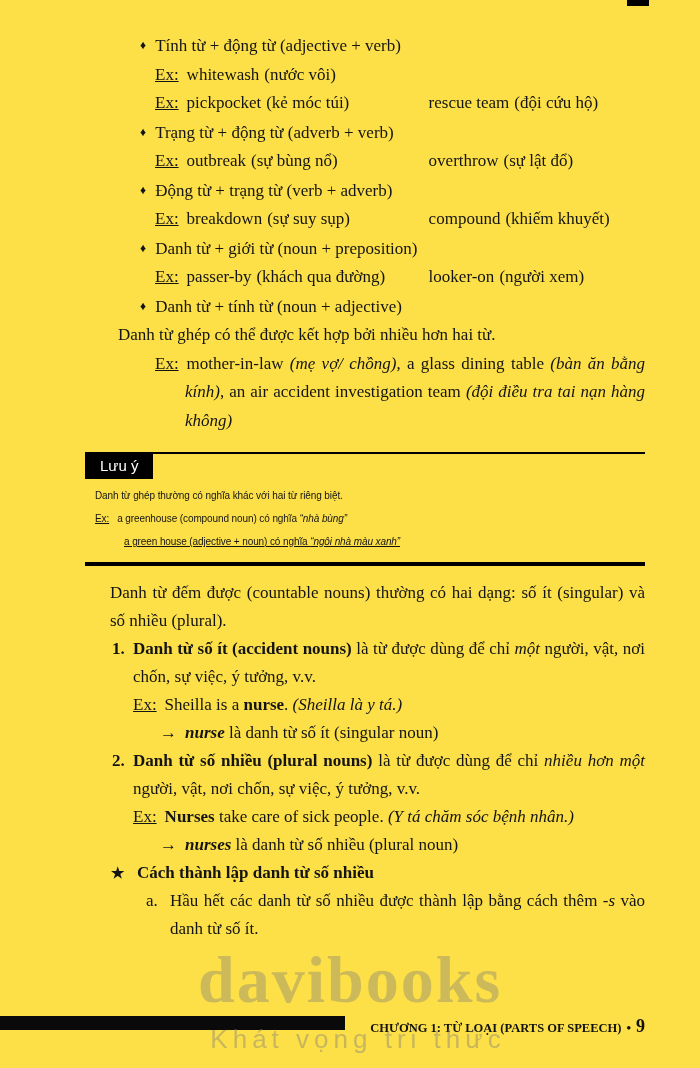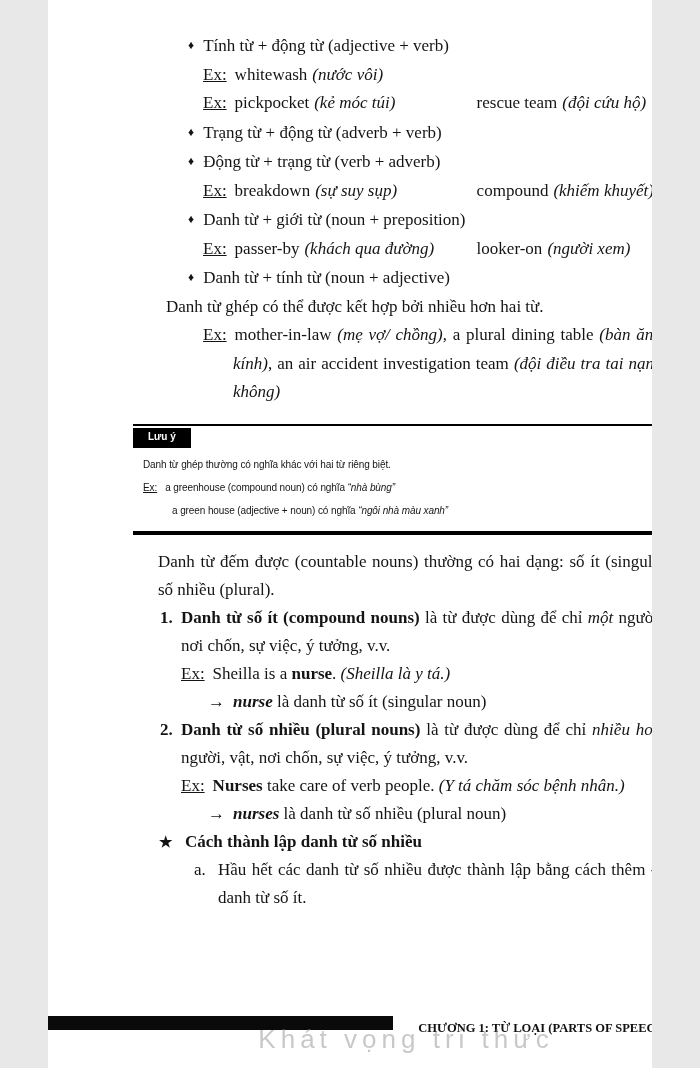--- a/index.html
+++ b/index.html
@@ -1,47 +1,47 @@
 <!DOCTYPE html>
 <html lang="vi"><head>
 <meta charset="utf-8">
 <style>
   * { margin:0; padding:0; box-sizing:border-box; }
   html,body { background:#e8e8e8; }
   body { font-family:"Liberation Serif", serif; }
   .page {
-    position:relative; width:604px; height:1068px; margin:0 auto;
-    background:#ffffff; color:#141414; overflow:hidden;
+    position:relative; width:700px; height:1068px; margin:0 auto;
+    background:#fde047; color:#141414; overflow:hidden;
   }
   .scan-artifact { position:absolute; top:0; left:627px; width:22px; height:6px; background:#000; }
 
   .content { position:absolute; top:0; left:85px; width:560px; }
 
   
   .top-block { padding-top:31px; font-size:17px; line-height:28.5px; }
   .bullet-line { padding-left:55px; }
   .diamond { font-size:12px; margin-right:9px; vertical-align:2px; }
   .ex-line { padding-left:70px; }
   .ex-label { text-decoration:underline; margin-right:8px; }
   .pair-wide { display:inline-block; min-width:242px; }
-  .gloss { font-style:italic; margin-left:5px; }
+  .gloss { margin-left:5px; }
   .intro-line { padding-left:33px; }
   .hanging-ex { padding-left:100px; text-indent:-30px; text-align:justify; }
   .italic { font-style:italic; }
   .bold { font-weight:bold; }
   .bolditalic { font-weight:bold; font-style:italic; }
 
   
   .note-box { margin-top:17px; border-top:2px solid #000; border-bottom:4px solid #000; padding-bottom:9px; }
   .note-tab { display:inline-block; background:#000; color:#fff; font-family:"Liberation Sans", sans-serif;
-              font-weight:bold; font-size:10px; line-height:1; padding:4px 15px 6px;text-align:center; }
+              font-weight:normal; font-size:15px; line-height:1; padding:4px 15px 6px;text-align:center; }
   .note-body { font-family:"Liberation Sans", sans-serif; font-size:10px; line-height:23px;
                padding-top:5px; padding-left:10px; letter-spacing:-0.1px; }
   .note-ex-label { text-decoration:underline; margin-right:8px; }
-  .note-indent { padding-left:29px; }
+  .note-indent { padding-left:29px;text-decoration:underline; }
 
   
   .section-v { margin-top:13px; font-size:17px; line-height:28px; }
   .sec-heading { font-weight:bold; }
   .sec-num { margin-right:11px; }
   .sec-intro { padding-left:25px; text-align:justify; }
   .num-item { position:relative; padding-left:48px; text-align:justify; }
   .item-num { position:absolute; left:27px; top:0; font-weight:bold; }
   .sec-ex { padding-left:48px; }
   .arrow-line { padding-left:75px; }
@@ -81,20 +81,23 @@
         <span class="ex-label">Ex:</span><span><span>whitewash</span><span class="gloss">(nước vôi)</span></span>
       </div>
 
       <div class="ex-line">
         <span class="ex-label">Ex:</span><span class="pair-wide"><span>pickpocket</span><span class="gloss">(kẻ móc túi)</span></span><span><span>rescue team</span><span class="gloss">(đội cứu hộ)</span></span>
       </div>
 
       <div class="bullet-line">
         <span class="diamond">♦</span><span>Trạng từ + động từ (adverb + verb)</span>
       </div>
+      <div class="ex-line">
+        <span class="ex-label">Ex:</span><span class="pair-wide"><span>outbreak</span><span class="gloss">(sự bùng nổ)</span></span><span><span>overthrow</span><span class="gloss">(sự lật đổ)</span></span>
+      </div>
 
       <div class="bullet-line">
         <span class="diamond">♦</span><span>Động từ + trạng từ (verb + adverb)</span>
       </div>
       <div class="ex-line">
         <span class="ex-label">Ex:</span><span class="pair-wide"><span>breakdown</span><span class="gloss">(sự suy sụp)</span></span><span><span>compound</span><span class="gloss">(khiếm khuyết)</span></span>
       </div>
 
       <div class="bullet-line">
         <span class="diamond">♦</span><span>Danh từ + giới từ (noun + preposition)</span>
@@ -102,55 +105,55 @@
       <div class="ex-line">
         <span class="ex-label">Ex:</span><span class="pair-wide"><span>passer-by</span><span class="gloss">(khách qua đường)</span></span><span><span>looker-on</span><span class="gloss">(người xem)</span></span>
       </div>
 
       <div class="bullet-line">
         <span class="diamond">♦</span><span>Danh từ + tính từ (noun + adjective)</span>
       </div>
 
       <div class="intro-line">Danh từ ghép có thể được kết hợp bởi nhiều hơn hai từ.</div>
       <div class="hanging-ex">
-        <span class="ex-label">Ex:</span><span>mother-in-law </span><span class="italic">(mẹ vợ/ chồng)</span><span>, a plural dining table </span><span class="italic">(bàn ăn bằng kính)</span><span>, an air accident investigation team </span><span class="italic">(đội điều tra tai nạn hàng không)</span>
+        <span class="ex-label">Ex:</span><span>mother-in-law </span><span class="italic">(mẹ vợ/ chồng)</span><span>, a glass dining table </span><span class="italic">(bàn ăn bằng kính)</span><span>, an air accident investigation team </span><span class="italic">(đội điều tra tai nạn hàng không)</span>
       </div>
     </div>
 
     <div class="note-box">
       <span class="note-tab">Lưu ý</span>
       <div class="note-body">
         <div>Danh từ ghép thường có nghĩa khác với hai từ riêng biệt.</div>
         <div>
           <span class="note-ex-label">Ex:</span><span>a greenhouse (compound noun) có nghĩa </span><span class="italic">“nhà bùng”</span>
         </div>
         <div class="note-indent">
           <span>a green house (adjective + noun) có nghĩa </span><span class="italic">“ngôi nhà màu xanh”</span>
         </div>
       </div>
     </div>
 
     <div class="section-v">
       <p class="sec-intro">Danh từ đếm được (countable nouns) thường có hai dạng: số ít (singular) và số nhiều (plural).</p>
 
       <div class="num-item">
-        <span class="item-num">1.</span><span class="bold">Danh từ số ít (compound nouns)</span><span> là từ được dùng để chỉ </span><span class="italic">một</span><span> người, vật, nơi chốn, sự việc, ý tưởng, v.v.</span>
+        <span class="item-num">1.</span><span class="bold">Danh từ số ít (accident nouns)</span><span> là từ được dùng để chỉ </span><span class="italic">một</span><span> người, vật, nơi chốn, sự việc, ý tưởng, v.v.</span>
       </div>
       <div class="sec-ex">
         <span class="ex-label">Ex:</span><span>Sheilla is a </span><span class="bold">nurse</span><span>. </span><span class="italic">(Sheilla là y tá.)</span>
       </div>
       <div class="arrow-line">
         <span class="arrow">→</span><span class="bolditalic">nurse</span><span> là danh từ số ít (singular noun)</span>
       </div>
 
       <div class="num-item">
         <span class="item-num">2.</span><span class="bold">Danh từ số nhiều (plural nouns)</span><span> là từ được dùng để chỉ </span><span class="italic">nhiều hơn một</span><span> người, vật, nơi chốn, sự việc, ý tưởng, v.v.</span>
       </div>
       <div class="sec-ex">
-        <span class="ex-label">Ex:</span><span class="bold">Nurses</span><span> take care of verb people. </span><span class="italic">(Y tá chăm sóc bệnh nhân.)</span>
+        <span class="ex-label">Ex:</span><span class="bold">Nurses</span><span> take care of sick people. </span><span class="italic">(Y tá chăm sóc bệnh nhân.)</span>
       </div>
       <div class="arrow-line">
         <span class="arrow">→</span><span class="bolditalic">nurses</span><span> là danh từ số nhiều (plural noun)</span>
       </div>
 
       <div class="star-line">
         <span class="star">★</span><span>Cách thành lập danh từ số nhiều</span>
       </div>
 
       <div class="sub-item">
@@ -159,14 +162,15 @@
     </div>
   </div>
 
   <div class="footer">
     <div class="footer-bar"></div>
     <div class="footer-text">
       <span>CHƯƠNG 1: TỪ LOẠI (PARTS OF SPEECH)</span><span class="footer-sep">•</span><span class="footer-page">9</span>
     </div>
   </div>
 
+  <div class="watermark wm1">davibooks</div>
   <div class="watermark wm2">Khát vọng tri thức</div>
 </div>
 
 </body></html>

